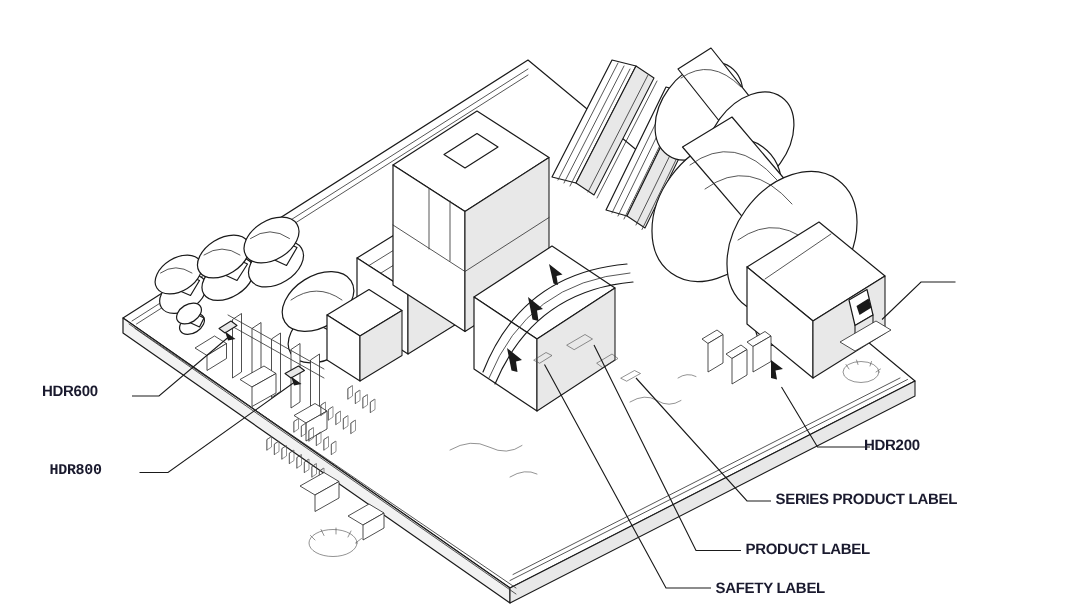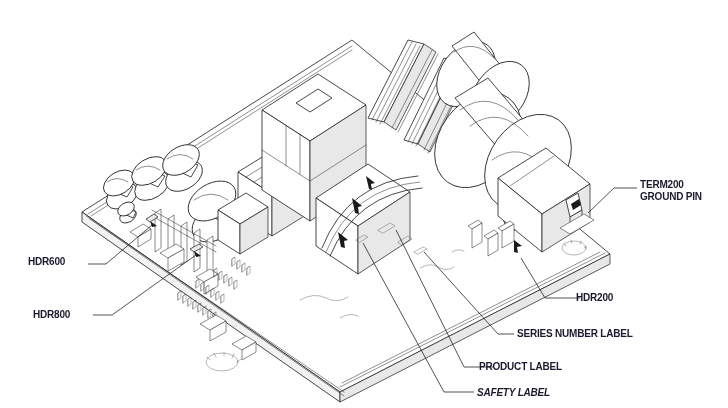--- a/index.html
+++ b/index.html
@@ -336,28 +336,24 @@
       <path class="leader" d="M637,188 L614,188 L588,213"></path>
       <path class="leader" d="M580,298 L545,298 L521,258"></path>
       <path class="leader" d="M514,334 L498,334 L424,252"></path>
       <path class="leader" d="M494,367 L464,367 L396,230"></path>
       <path class="leader" d="M474,392 L444,392 L363,243"></path>
     </g>
   </svg>
 
   <div class="callout-text" style="left:28px; top:256px;">HDR600</div>
 
-  <div class="callout-text" style="left:33px; top:309px;">HDR800</div>
-
-  <div class="callout-text two-line" style="left:640px; top:179px;">
-    <div>TERM200</div>
-    <div>GROUND PIN</div>
-  </div>
+  <div class="callout-text" style="left:33px; top:309px;font-family:Liberation Mono, monospace;">HDR800</div>
+
 
   <div class="callout-text" style="left:576px; top:292px;">HDR200</div>
 
-  <div class="callout-text" style="left:517px; top:328px;">SERIES NUMBER LABEL</div>
-
-  <div class="callout-text" style="left:479px; top:361px;">PRODUCT LABEL</div>
-
-  <div class="callout-text" style="left:477px; top:387px;font-style:italic;">SAFETY LABEL</div>
+  <div class="callout-text" style="left:517px; top:328px;">SERIES PRODUCT LABEL</div>
+
+  <div class="callout-text" style="left:497px; top:361px;">PRODUCT LABEL</div>
+
+  <div class="callout-text" style="left:477px; top:387px;">SAFETY LABEL</div>
 
 </div>
 
 </body></html>

